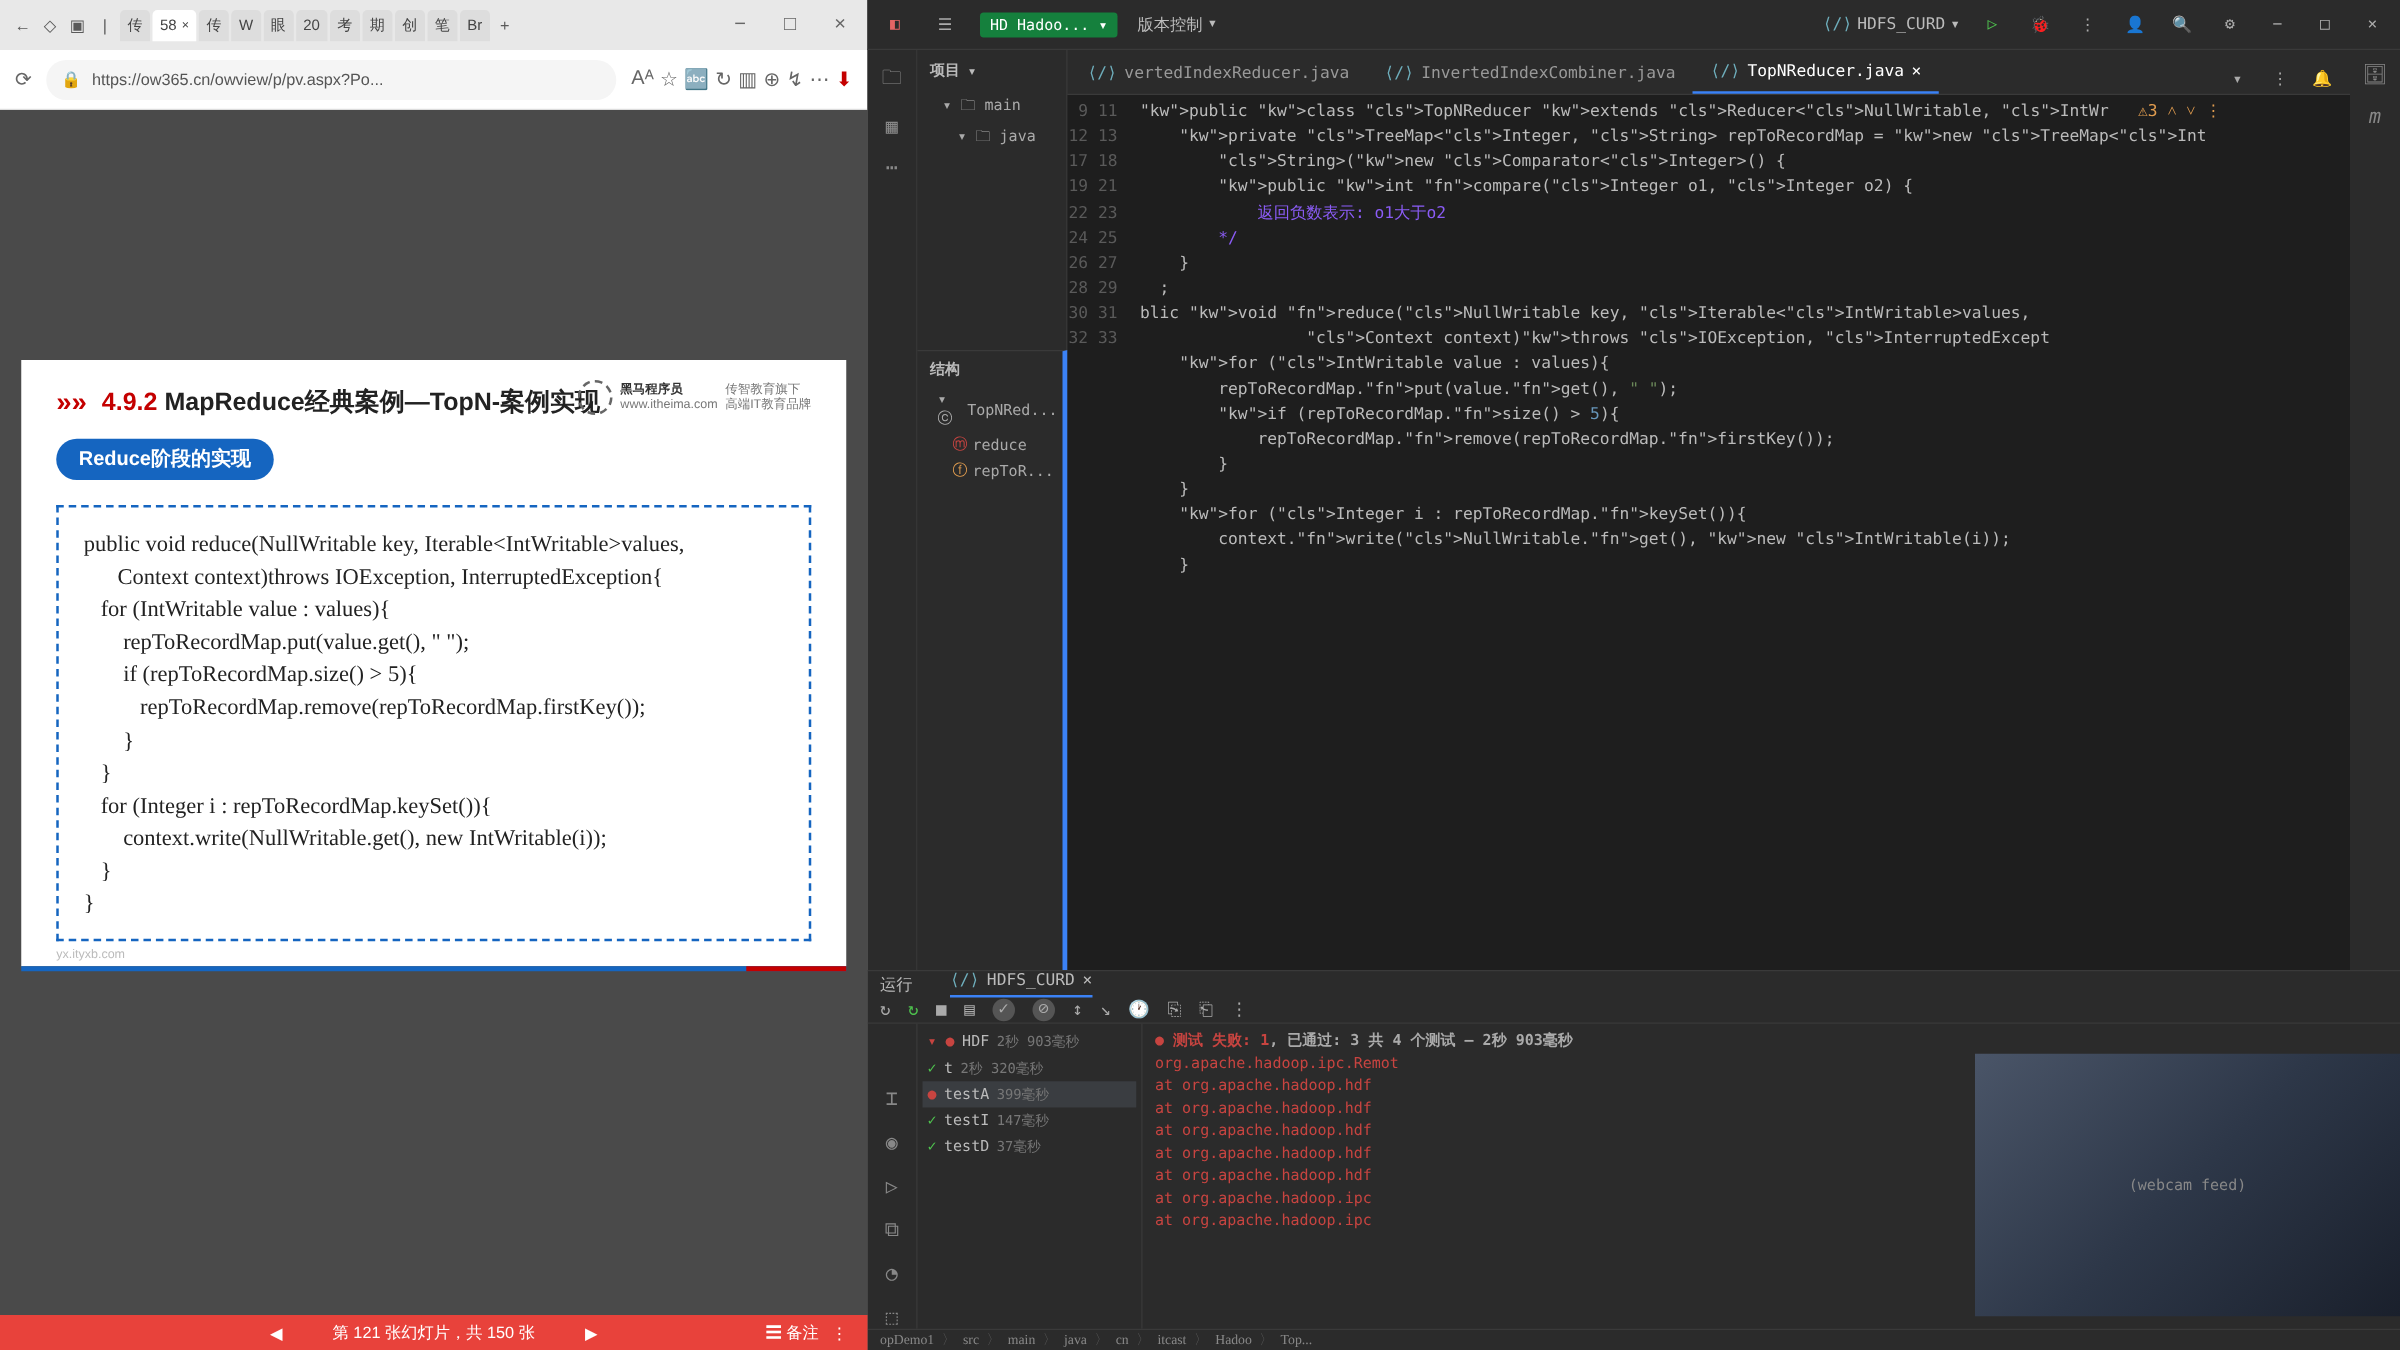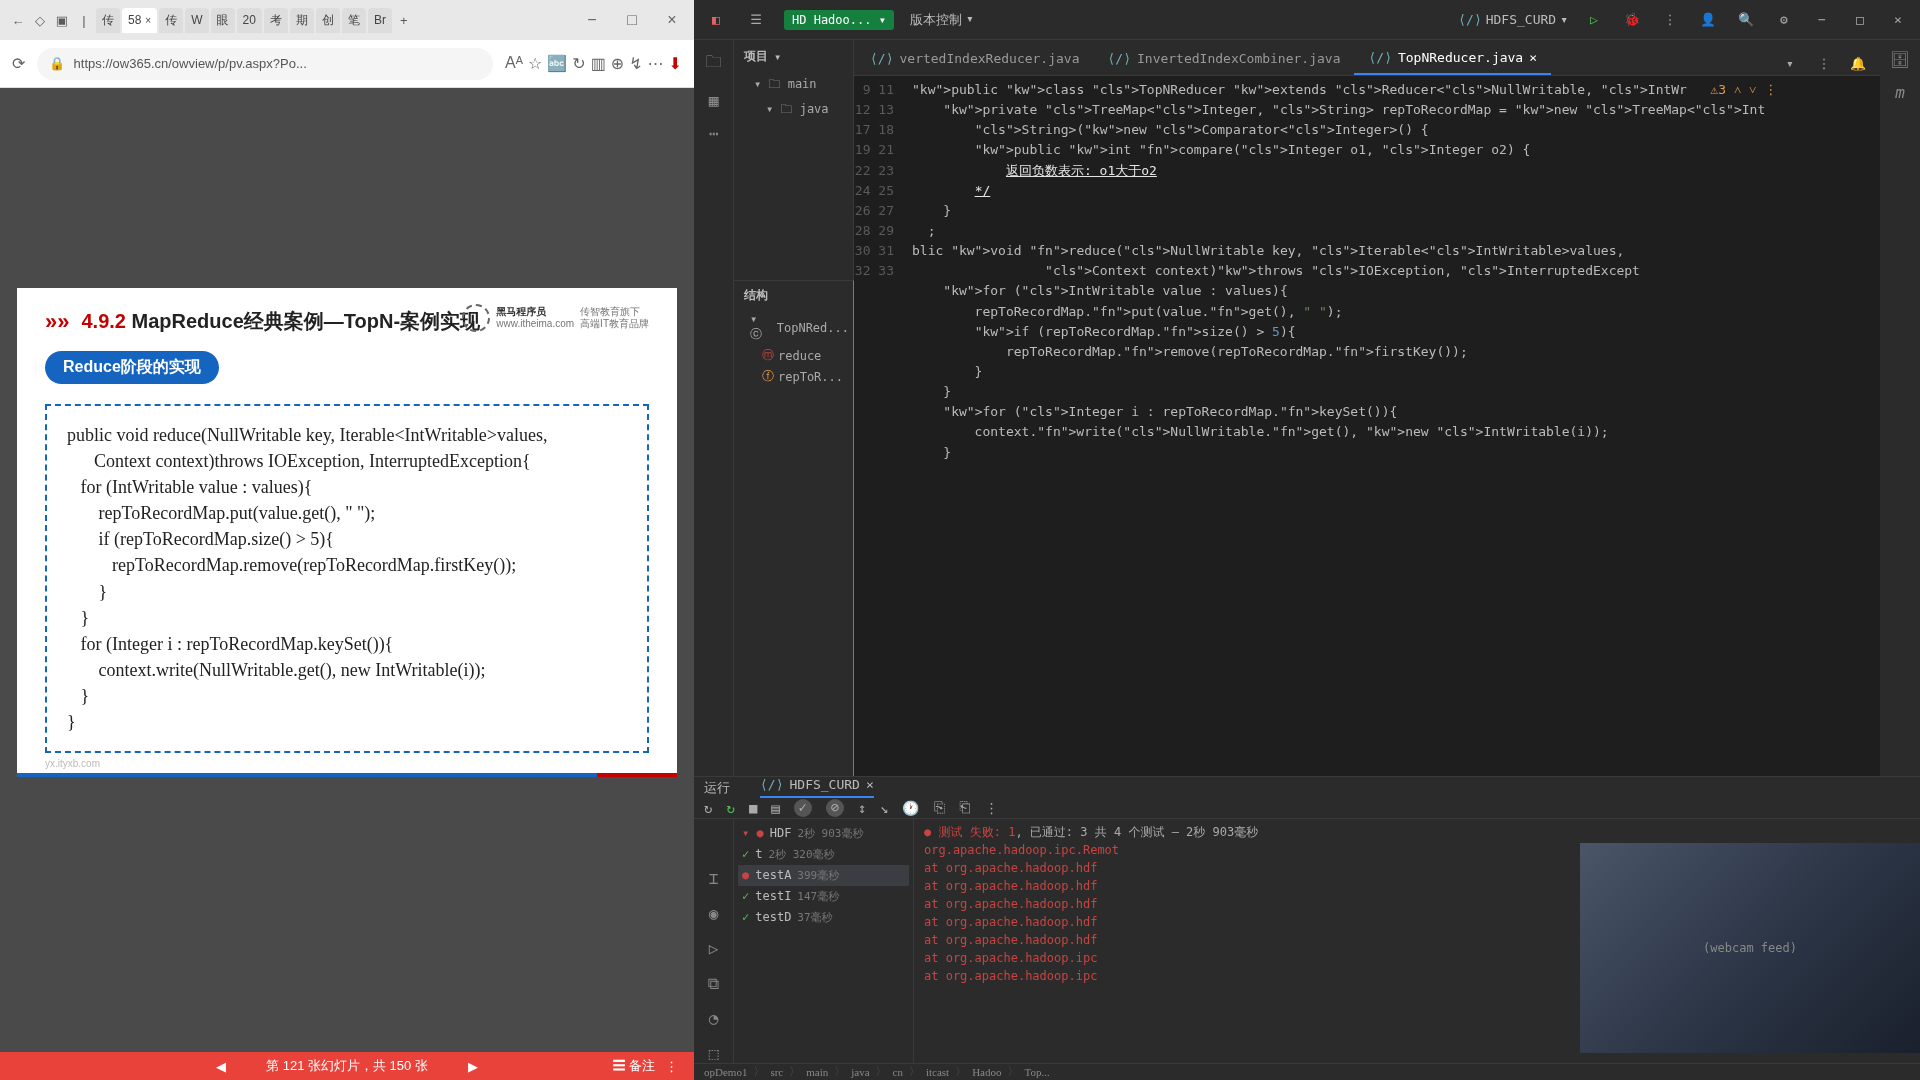--- a/index.html
+++ b/index.html
@@ -43,49 +43,49 @@
 .tb-sel { display: flex; align-items: flex-start; gap: 4px; font-size: 13px; }
 .tb-right { margin-left: auto; display: flex; gap: 14px; align-items: center; }
 .run-sel { color: #4ec24e; }
 .ide-body { flex: 1; display: flex; overflow: hidden; }
 .ide-left-rail { width: 40px; background: #2b2b2b; display: flex; flex-direction: column; align-items: center; padding-top: 10px; gap: 14px; border-right: 1px solid #3a3a3a; }
 .rail-ic { color: #888; font-size: 16px; }
 .proj-panel { width: 120px; background: #2b2b2b; border-right: 1px solid #3a3a3a; font-size: 12px; }
 .proj-head { padding: 8px 10px; display: flex; align-items: center; gap: 6px; font-weight: bold; }
 .proj-tree { padding-left: 4px; }
 .tree-item { padding: 2px 4px 2px 16px; display: flex; align-items: center; gap: 4px; color: #aaa; }
-.struct-panel { width: 120px; background: #2b2b2b; border-right: 1px solid #3b82f6; border-top: 1px solid #3a3a3a; font-size: 12px; }
+.struct-panel { width: 120px; background: #2b2b2b; border-right: 4px solid #3b82f6; border-top: 1px solid #3a3a3a; font-size: 12px; }
 .struct-head { padding: 6px 10px; font-weight: bold; }
 .editor-area { flex: 1; display: flex; flex-direction: column; }
 .editor-tabs { height: 36px; display: flex; align-items: flex-end; border-bottom: 1px solid #3a3a3a; padding-left: 2px; }
 .etab { padding: 8px 14px; font-size: 13px; color: #999; display: flex; gap: 6px; align-items: center; cursor: pointer; }
 .etab.active { border-bottom: 2px solid #3b82f6; color: #fff; }
 .code-editor { flex: 1; background: #1e1e1e; overflow: hidden; display: flex; }
 .gutter { width: 50px; text-align: right; padding: 4px 10px 0 0; color: #5a5a5a; line-height: 1.55; }
 .code-lines { flex: 1; padding: 4px 0 0 8px; line-height: 1.55; white-space: pre; overflow: hidden; }
 .str { color: #6a8759; }
 .num { color: #6897bb; }
-.cmt { color: #e5e5e5; text-decoration: underline; }
+.cmt { color: #8b5cf6; }
 .warn { color: #e09c4f; }
 .ide-right-rail { width: 40px; background: #2b2b2b; display: flex; flex-direction: column; align-items: center; padding-top: 10px; gap: 14px; }
 .ide-bottom { height: 304px; background: #2b2b2b; border-top: 1px solid #3a3a3a; display: flex; flex-direction: column; }
 .run-tabs { height: 32px; display: flex; align-items: center; padding-left: 10px; gap: 30px; font-size: 13px; }
 .run-tab { display: flex; gap: 6px; align-items: center; }
 .run-tab.active { border-bottom: 2px solid #3b82f6; padding-bottom: 4px; }
 .run-toolbar { height: 32px; display: flex; align-items: center; padding-left: 10px; gap: 14px; border-bottom: 1px solid #3a3a3a; }
 .rt-ic { color: #aaa; font-size: 14px; }
 .run-body { flex: 1; display: flex; }
 .test-tree { width: 180px; border-right: 1px solid #3a3a3a; font-size: 12px; padding: 4px; }
 .test-item { padding: 3px 4px; display: flex; align-items: center; gap: 6px; }
 .test-item.sel { background: #3a3d41; }
 .pass { color: #4ec24e; }
 .fail { color: #c74440; }
 .test-time { color: #777; font-size: 11px; }
 .console { flex: 1; padding: 4px 10px; font-size: 12px; line-height: 1.5; position: relative; }
-.cons-head { color: #aaa; }
+.cons-head { color: #aaa; font-weight: bold; }
 .cons-head .red { color: #c74440; }
 .err-line { color: #c74440; }
 .webcam { position: absolute; right: 0; top: 24px; width: 340px; height: 210px; background: linear-gradient(135deg,#4a5568 0%,#2d3748 50%,#1a202c 100%); display:flex; align-items:center; justify-content:center; color:#888; font-size:12px;}
 .breadcrumb { height: 26px; display: flex; align-items: center; padding-left: 10px; gap: 6px; font-size: 11px; color: #888; border-top: 1px solid #3a3a3a; overflow: hidden; font-family: Liberation Serif, serif; }
 .bc-sep { color: #555; }
 .proj-col { display:flex; flex-direction:column; width:120px;}
 </style>
 </head>
 <body>
 

